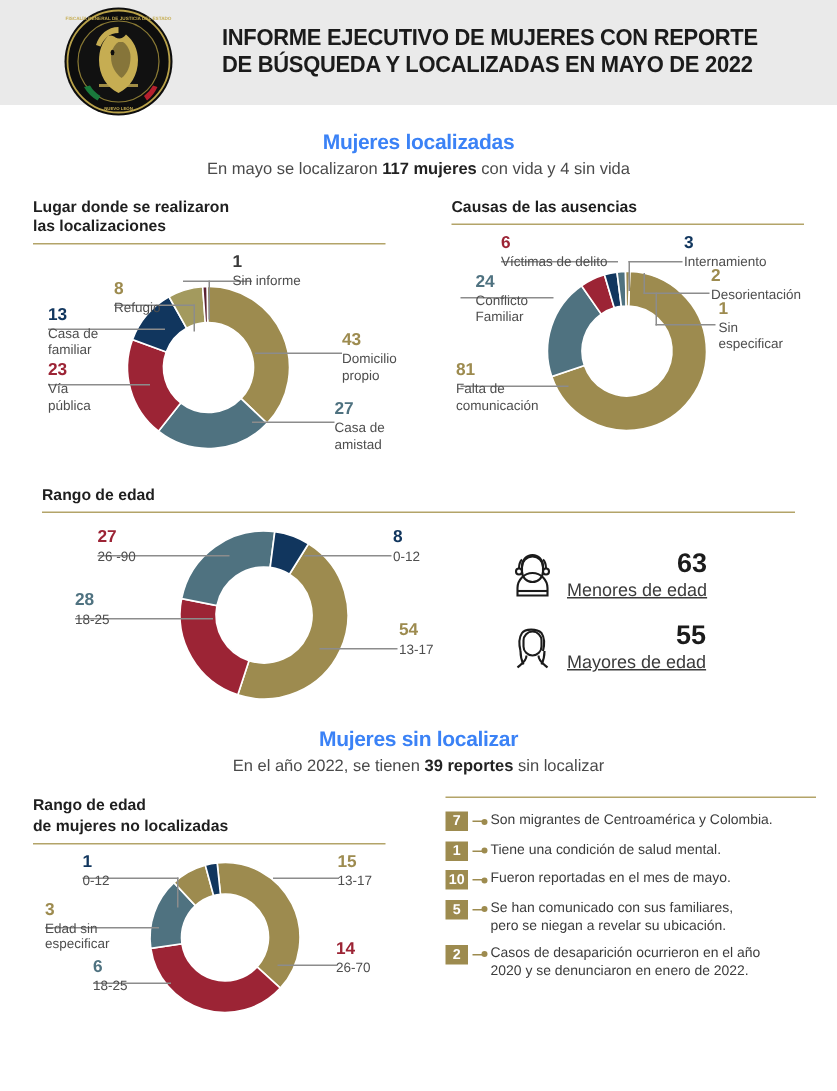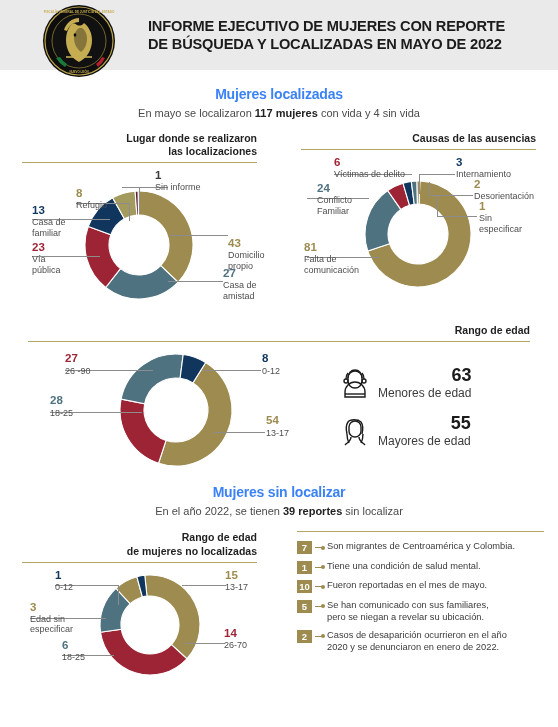--- a/index.html
+++ b/index.html
@@ -52,21 +52,21 @@
   .sec-sub {
     text-align: center;
     font-size: 11px;
     color: #4a4a4a;
     margin-top: 5px;
   }
   .sec-sub b { color: #222; }
 
   
   .panel-title {
-    text-align: right;
+    text-align: left;
     font-weight: bold;
     font-size: 10.5px;
     color: #1f1f1f;
     line-height: 1.25;
     padding-bottom: 4px;
   }
   .rule { height: 1px; background: #b3a469; width: 100%; }
 
   
   .row { display: flex; }
@@ -88,21 +88,21 @@
   .c-teal { color: #4f7280; }
   .c-red  { color: #9c2435; }
   .c-navy { color: #11365e; }
   .c-olive{ color: #9d8b4f; }
   .c-dark { color: #3a3a3a; }
 
   
   .stat { display: flex; align-items: center; margin-bottom: 14px; }
   .stat-icon { width: 30px; height: 34px; margin-right: 8px; flex: none; }
   .stat-num { font-weight: bold; font-size: 18px; color: #1b1b1b; line-height: 1; }
-  .stat-cap { font-size: 12px; color: #3b3b3b; margin-top: 2px; }
+  .stat-cap { font-size: 12px; color: #3b3b3b; margin-top: 2px; text-decoration: underline; }
 
   
   .blist { margin-top: 8px; }
   .bitem { display: flex; align-items: flex-start; margin-bottom: 5.5px; }
   .badge {
     flex: none;
     min-width: 15px; height: 13px;
     background: #9d8b4f;
     color: #fff;
     font-weight: bold;
@@ -187,21 +187,21 @@
         <div class="leader v" style="left:107px; top:40px; height:18px; width:1px;"></div>
         <div class="leader" style="left:10px;  top:56px; width:78px;"></div>
         <div class="leader" style="left:10px;  top:93px; width:68px;"></div>
         <div class="leader" style="left:148px; top:72px; width:58px;"></div>
         <div class="leader" style="left:146px; top:118px; width:55px;"></div>
 
         <div class="lbl" style="left:133px; top:6px;">
           <span class="num c-dark">1</span>
           <span class="cap">Sin informe</span>
         </div>
-        <div class="lbl" style="left:206px; top:74px;">
+        <div class="lbl" style="left:206px; top:58px;">
           <span class="num c-gold">43</span>
           <span class="cap">Domicilio
 propio</span>
         </div>
         <div class="lbl" style="left:201px; top:104px;">
           <span class="num c-teal">27</span>
           <span class="cap">Casa de
 amistad</span>
         </div>
         <div class="lbl" style="left:10px; top:78px;">

